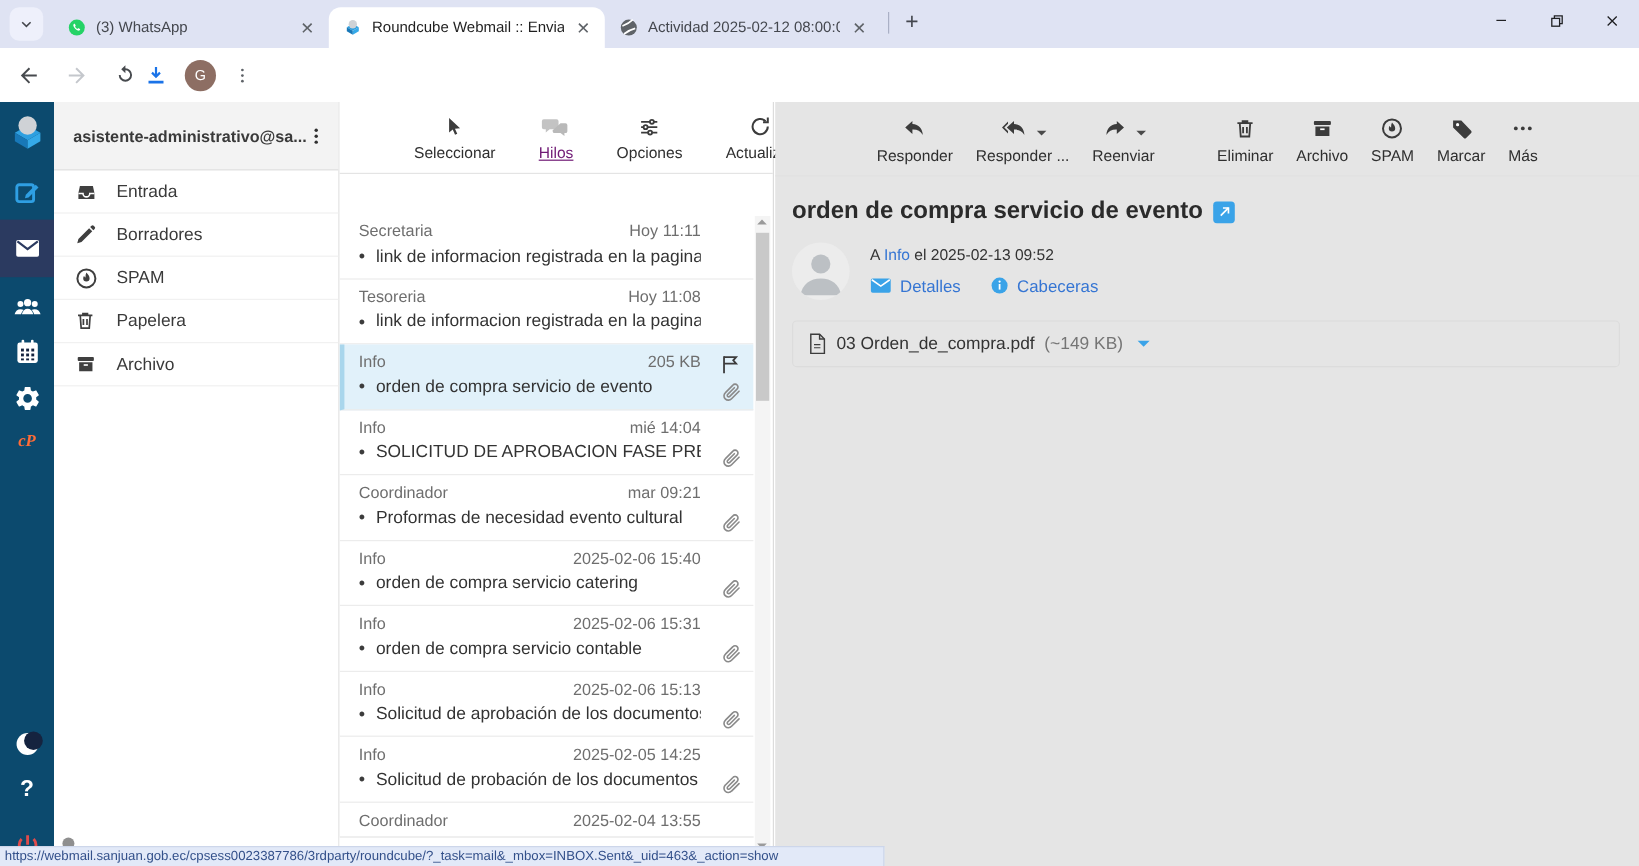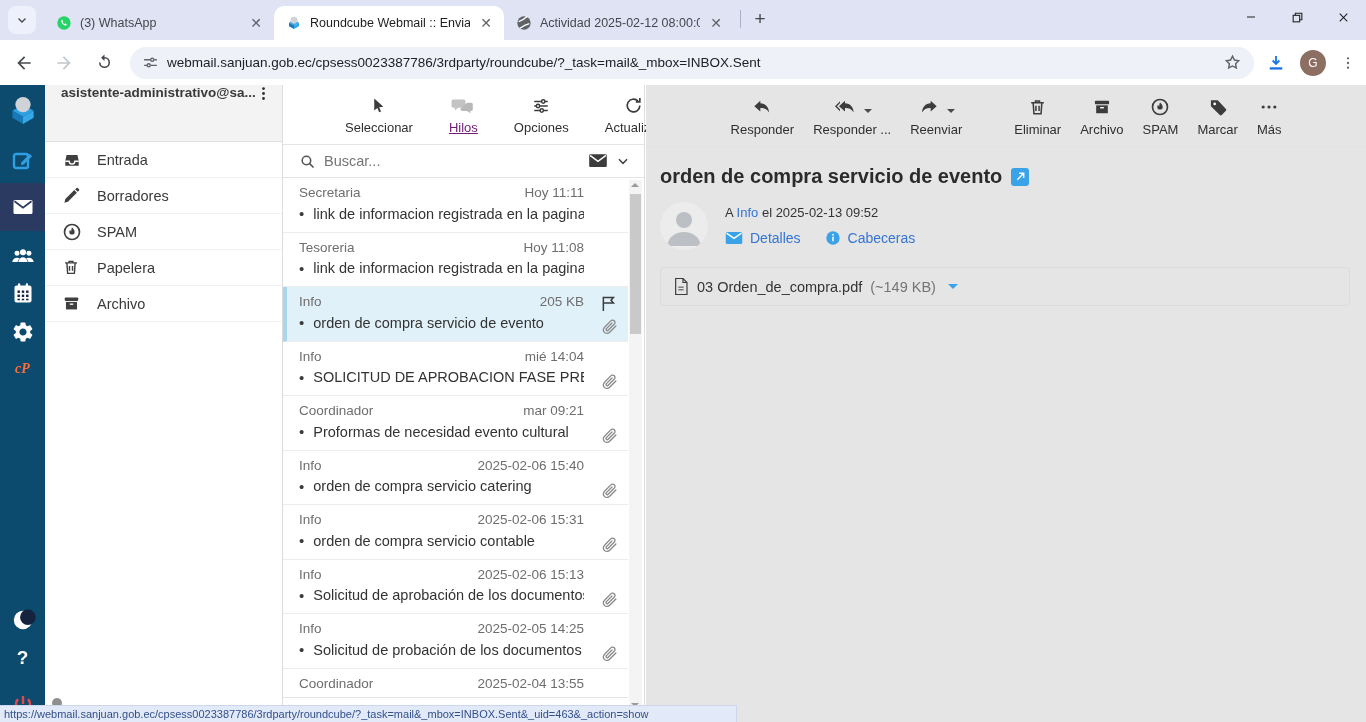--- a/index.html
+++ b/index.html
@@ -28,21 +28,21 @@
 
   
   .app { position:absolute; left:0; top:85px; right:0; bottom:0; }
   .rail { position:absolute; left:0; top:0; bottom:0; width:45px; background:#0c4a6e; }
   .rail .it { position:absolute; left:0; width:45px; display:flex; align-items:center; justify-content:center; }
   .rail .active-block { position:absolute; left:0; top:98px; width:45px; height:48px; background:#2b3a60; }
   .cp-logo { color:#ff6c37; font-weight:bold; font-style:italic; font-size:14px; font-family:"Liberation Serif", serif; }
   .help-q { color:#fff; font-weight:bold; font-size:19px; }
 
   .folders { position:absolute; left:45px; top:0; bottom:0; width:238px; background:#fff; border-right:1px solid #dcdcdc; }
-  .acct { height:57px; background:#f3f3f3; border-bottom:1px solid #e0e0e0; display:flex; align-items:flex-start; padding:0 10px 0 16px; }
+  .acct { height:57px; background:#f3f3f3; border-bottom:1px solid #e0e0e0; display:flex; align-items:center; padding:0 10px 0 16px; }
   .acct .mail { flex:1; font-size:13.5px; font-weight:bold; color:#3a3a3a; white-space:nowrap; overflow:hidden; }
   .folder { height:36px; display:flex; align-items:center; padding-left:17px; gap:15px; font-size:14.5px; color:#3a3a3a; border-bottom:1px solid #f1f1f1; }
   .folder.active { background:#d9edf7; }
   .f-ic { width:20px; height:20px; color:#3f3f3f; }
   .folder-dot { position:absolute; left:7px; bottom:14px; width:10px; height:10px; border-radius:50%; background:#8f8f8f; }
 
   .listcol { position:absolute; left:283px; top:0; bottom:0; width:362px; background:#fff; border-right:1px solid #dcdcdc; }
   .ltoolbar { height:60px; border-bottom:1px solid #e4e4e4; display:flex; align-items:center; padding-left:62px; gap:36px; }
   .tbtn { display:flex; flex-direction:column; align-items:center; gap:5px; font-size:13px; color:#2f2f2f; }
   .tbtn .ico { height:20px; color:#3c3c3c; display:flex; align-items:flex-end; }
@@ -173,35 +173,20 @@
   <div class="navbtn">
       <svg width="20" height="20" viewBox="0 0 24 24" fill="#c4c7cc">
         <path d="M4 11h12.2l-5.6-5.6L12 4l8 8-8 8-1.4-1.4 5.6-5.6H4z"></path>
       </svg>
     </div>
   <div class="navbtn">
       <svg width="19" height="19" viewBox="0 0 24 24" fill="#474a4e">
         <path d="M12 5V1.8L7.6 6 12 10.2V7a5 5 0 11-5 5H5a7 7 0 107-7z"></path>
       </svg>
     </div>
-  <div class="urlpill">
-    <span>
-        <svg width="17" height="17" viewBox="0 0 24 24" fill="none" stroke="#5f6368" stroke-width="2">
-          <path d="M3 8h9M17.5 8H21M3 16h4.5M12.5 16H21"></path>
-          <circle cx="14.5" cy="8" r="2.2"></circle>
-          <circle cx="9.5" cy="16" r="2.2"></circle>
-        </svg>
-      </span>
-    <span class="urltext">webmail.sanjuan.gob.ec/cpsess0023387786/3rdparty/roundcube/?_task=mail&amp;_mbox=INBOX.Sent</span>
-    <span>
-        <svg width="19" height="19" viewBox="0 0 24 24" fill="none" stroke="#5f6368" stroke-width="1.8">
-          <path d="M12 4l2.4 4.9 5.4.8-3.9 3.8.9 5.4L12 16.4l-4.8 2.5.9-5.4-3.9-3.8 5.4-.8z"></path>
-        </svg>
-      </span>
-  </div>
   <div class="navright">
     <span>
         <svg width="20" height="20" viewBox="0 0 24 24" fill="none" stroke="#1a73e8" stroke-width="2.2">
           <path d="M12 3.5v9"></path>
           <path d="M8 9l4 4 4-4"></path>
           <path d="M4.5 18.5h15" stroke-width="2.8"></path>
         </svg>
       </span>
     <span class="avatar-g">G</span>
     <span>
@@ -378,40 +363,20 @@
         <span class="ico">
             <svg width="19" height="19" viewBox="0 0 24 24" fill="none" stroke="currentColor" stroke-width="2.1">
               <path d="M20 12a8 8 0 11-2.3-5.6"></path>
               <path d="M20 2.5v5h-5" fill="none"></path>
             </svg>
           </span>
         <span>Actualizar</span>
       </div>
     </div>
 
-    <div class="searchrow">
-      <span>
-          <svg width="17" height="17" viewBox="0 0 24 24" fill="none" stroke="#555" stroke-width="2.2">
-            <circle cx="10.5" cy="10.5" r="6"></circle>
-            <path d="M15 15l5.5 5.5"></path>
-          </svg>
-        </span>
-      <input placeholder="Buscar..." style="">
-      <span>
-          <svg width="20" height="16" viewBox="0 0 24 20">
-            <rect x="1" y="1.5" width="22" height="16" rx="1.5" fill="#3c3c3c"></rect>
-            <path d="M2 3l10 7.5L22 3" stroke="#fff" stroke-width="1.8" fill="none"></path>
-          </svg>
-        </span>
-      <span>
-          <svg width="14" height="14" viewBox="0 0 24 24" fill="none" stroke="#444" stroke-width="2.6">
-            <path d="M5 9l7 7 7-7"></path>
-          </svg>
-        </span>
-    </div>
 
     <div class="msglist">
         <div class="msg">
     <div class="l1">
       <span class="sender">Secretaria</span>
       <span class="meta">Hoy 11:11</span>
     </div>
     <div class="l2">
       <span class="bullet">•</span>
       <span class="subject">link de informacion registrada en la pagina ...</span>

